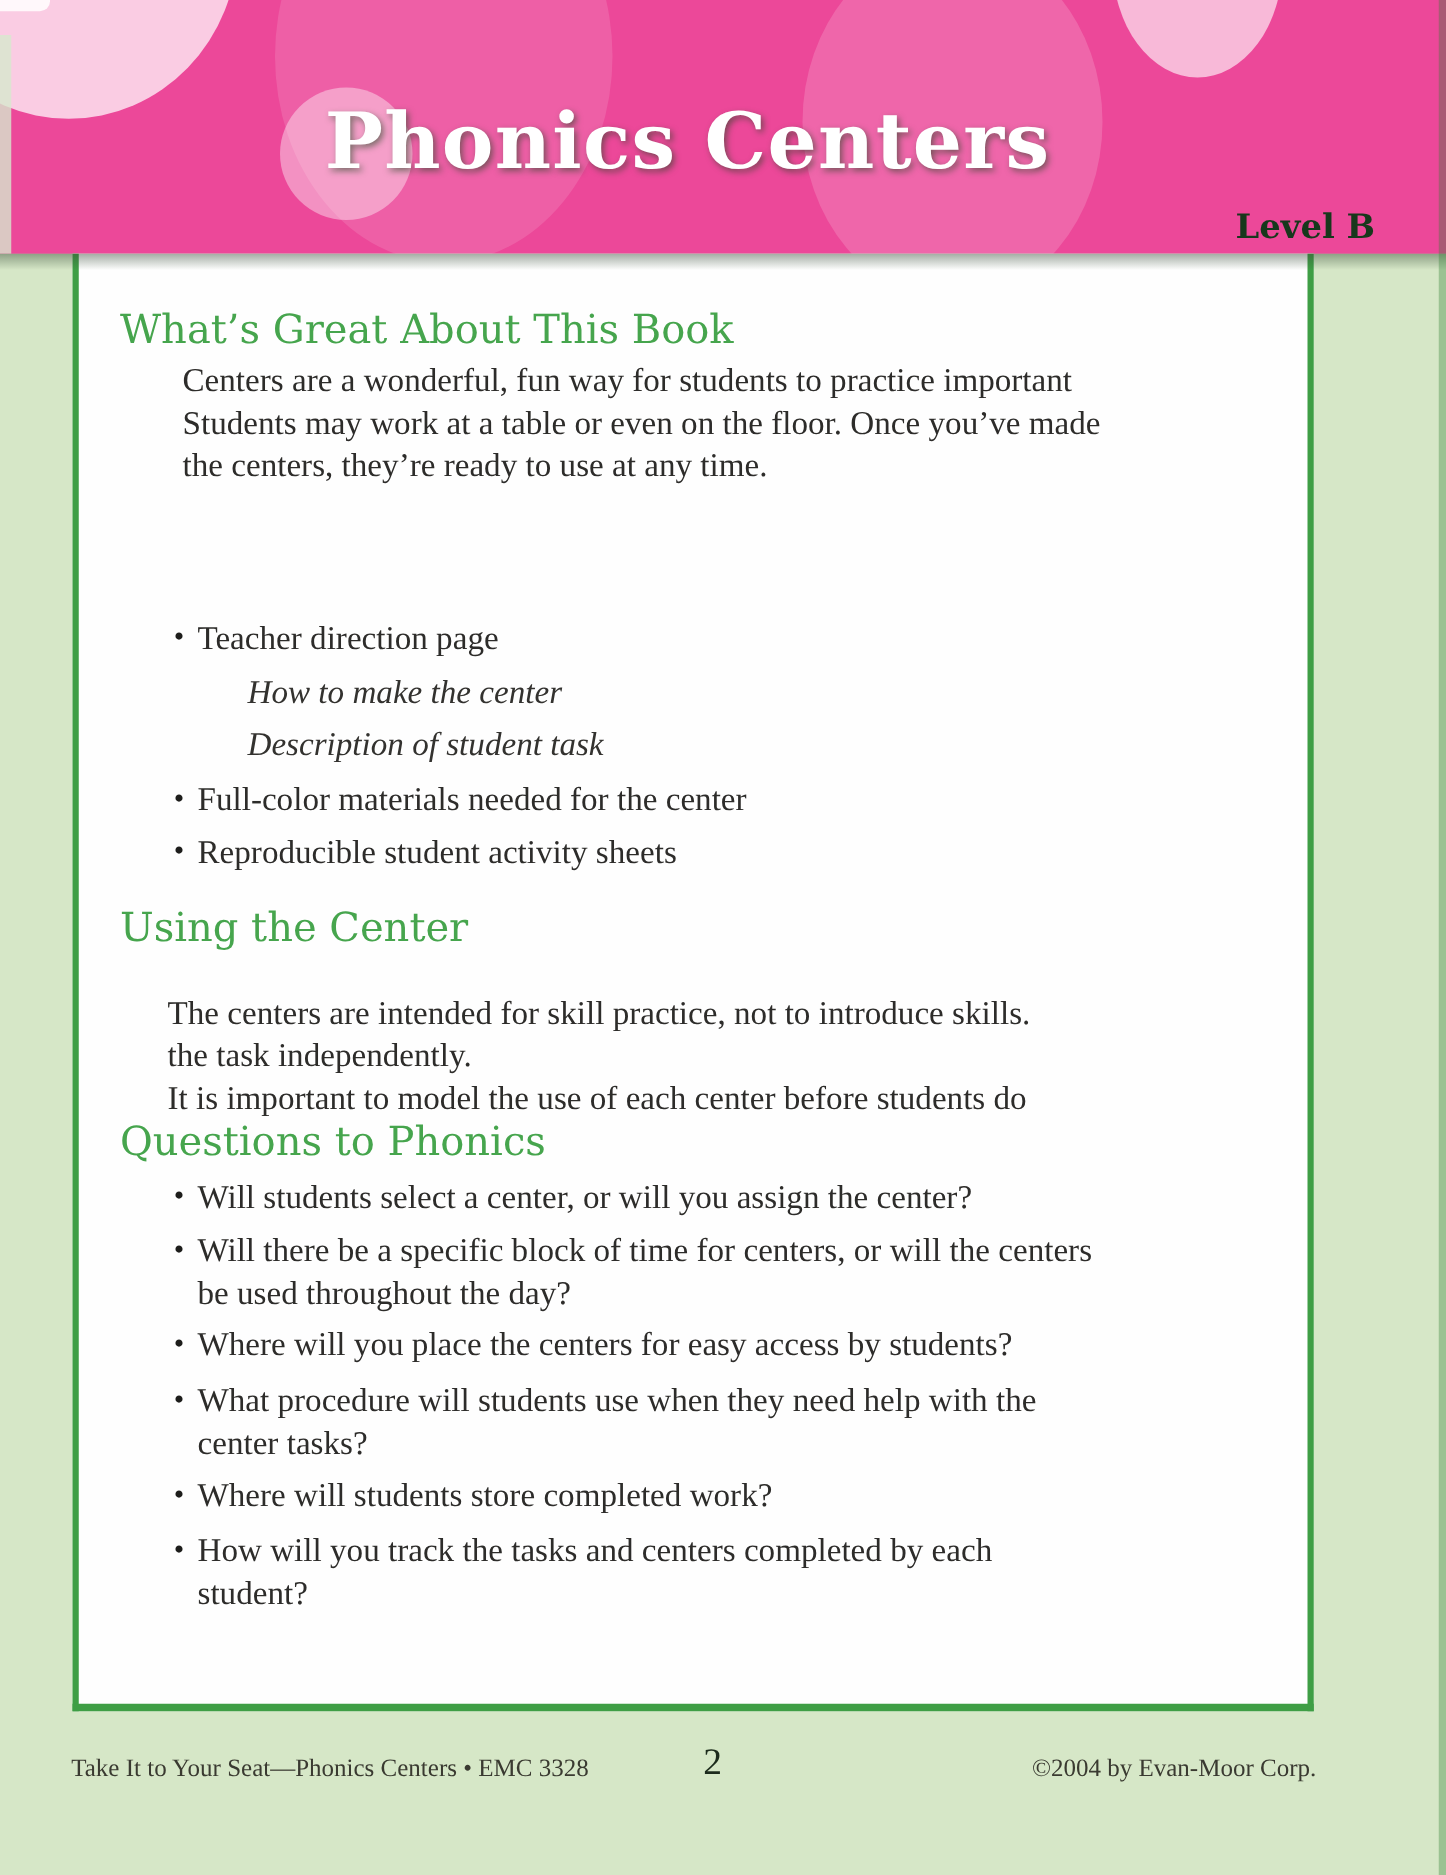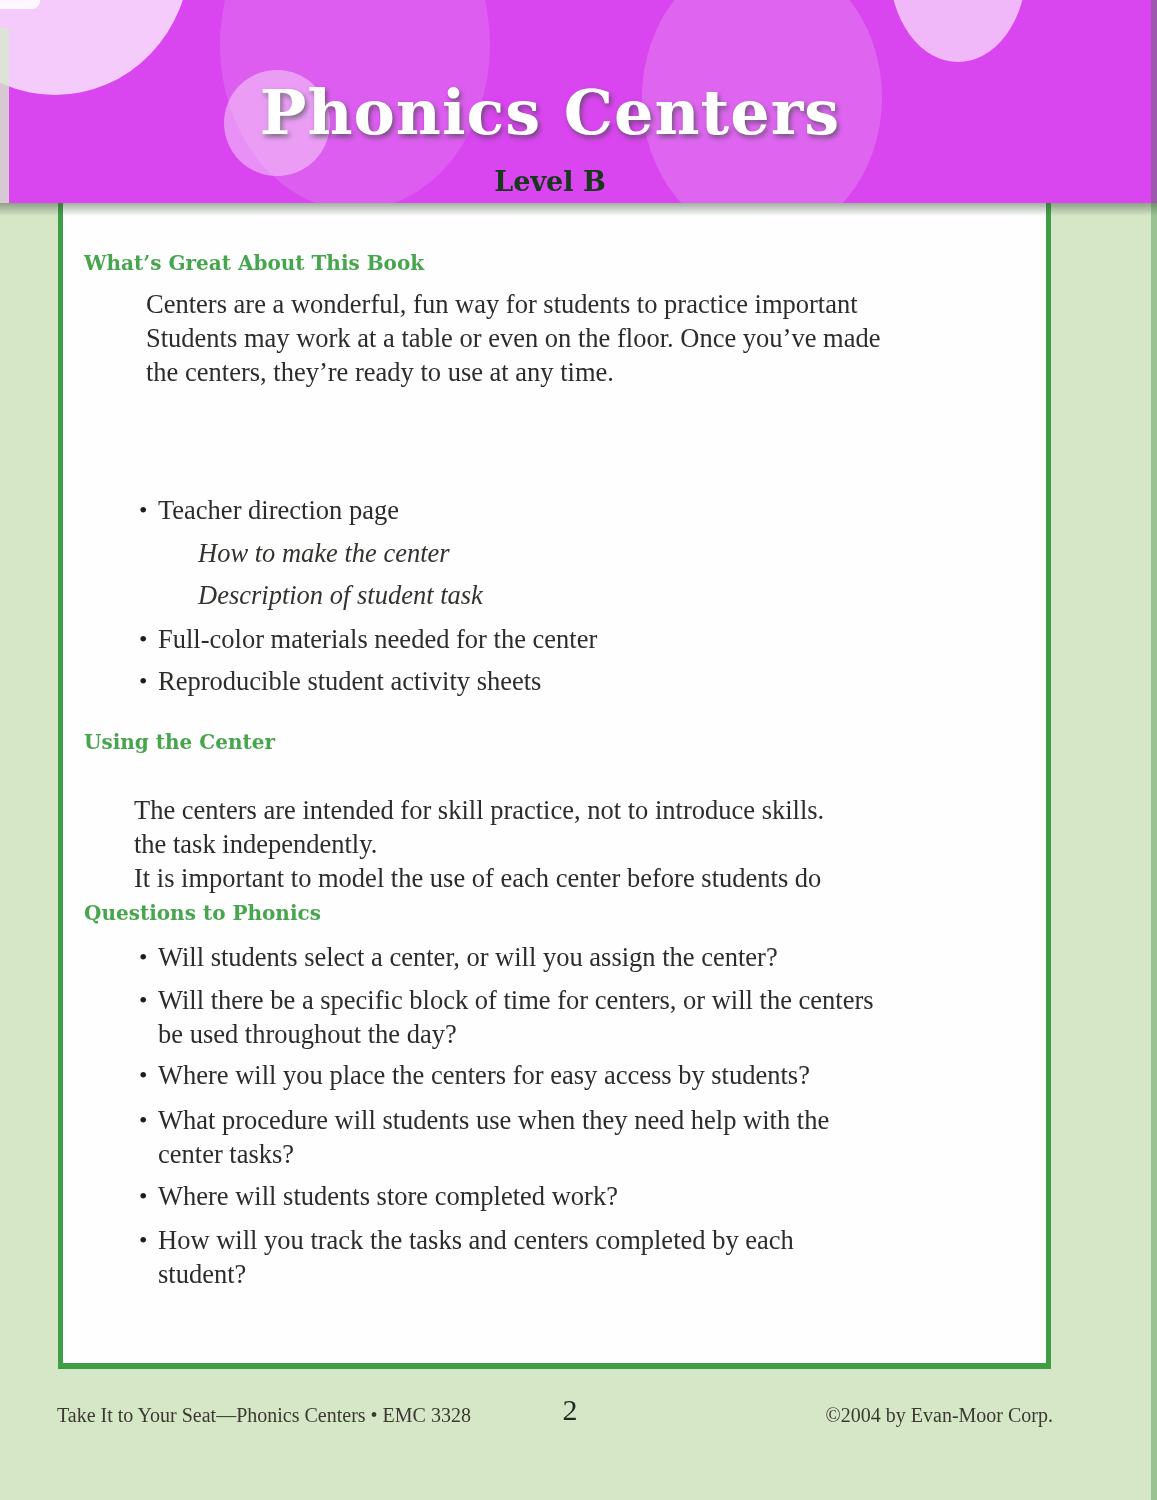--- a/index.html
+++ b/index.html
@@ -4,57 +4,57 @@
 <style>
   html,body{margin:0;padding:0;}
   body{
     width:1157px;height:1500px;position:relative;overflow:hidden;
     background:#d6e7c7;
     font-family:"Liberation Serif", serif;
   }
   
   .header{
     position:absolute;left:0;top:0;width:1157px;height:203px;
-    background:#d946ef;overflow:hidden;z-index:1;
+    background:#ec4899;overflow:hidden;z-index:1;
   }
   .circ{position:absolute;border-radius:50%;}
   #cC{left:220px;top:-120px;width:270px;height:330px;background:rgba(255,255,255,0.13);}
   #cD{left:642px;top:-45px;width:240px;height:285px;background:rgba(255,255,255,0.17);}
   #cA{left:-80px;top:-185px;width:270px;height:280px;background:rgba(255,255,255,0.72);}
   #cB{left:224px;top:70px;width:106px;height:106px;background:rgba(255,255,255,0.40);}
   #cE{left:890px;top:-122px;width:136px;height:184px;background:rgba(255,255,255,0.62);}
   .title{
     position:absolute;top:82px;left:0;width:1100px;text-align:center;
     font-family:"DejaVu Serif", serif;font-weight:bold;font-size:62px;line-height:1;
     color:#ffffff;letter-spacing:1px;
     text-shadow:2px 3px 5px rgba(25,70,30,0.55);
   }
   .subtitle{
-    position:absolute;top:168px;left:0;width:1100px;text-align:center;
+    position:absolute;top:168px;left:0;width:1100px;text-align:right;
     font-family:"DejaVu Serif", serif;font-weight:bold;font-size:27px;line-height:1;
     color:#17381c;
   }
   
   .hshadow{
     position:absolute;left:0;top:203px;width:1157px;height:13px;z-index:6;
     background:linear-gradient(to bottom, rgba(55,75,55,0.45), rgba(55,75,55,0));
     pointer-events:none;
   }
   .redge{position:absolute;right:0;top:0;width:6px;height:1500px;background:rgba(45,125,50,0.35);z-index:7;}
   .ledge{position:absolute;left:0;top:28px;width:9px;height:175px;background:rgba(215,232,205,0.8);z-index:3;}
   .tlcorner{position:absolute;left:0;top:0;width:40px;height:9px;background:rgba(255,255,255,0.85);border-bottom-right-radius:8px;z-index:4;}
   
   .box{
     position:absolute;left:58px;top:203px;width:993px;height:1166px;box-sizing:border-box;
     background:#fefefe;z-index:2;
     border-left:5px solid #3f9e45;border-right:5px solid #3f9e45;border-bottom:6px solid #3f9e45;
   }
   .h2{
-    position:absolute;left:21px;
-    font-family:"DejaVu Serif", serif;font-weight:bold;font-size:20px;line-height:34px;
+    position:absolute;left:33px;
+    font-family:"DejaVu Serif", serif;font-weight:normal;font-size:32px;line-height:34px;
     color:#46a54d;white-space:nowrap;
   }
   .bodytext{color:#2d2c2a;font-size:26.5px;line-height:34px;}
   .para{position:absolute;left:71px;white-space:nowrap;}
   .line{height:34px;}
   .brow{position:absolute;display:flex;align-items:flex-start;}
   .dot{width:19px;color:#1d1d1b;font-size:24px;line-height:34px;flex:none;}
   .btxt{white-space:nowrap;}
   .ital{position:absolute;left:135px;font-style:italic;color:#33322f;font-size:26.5px;line-height:34px;white-space:nowrap;}
   

